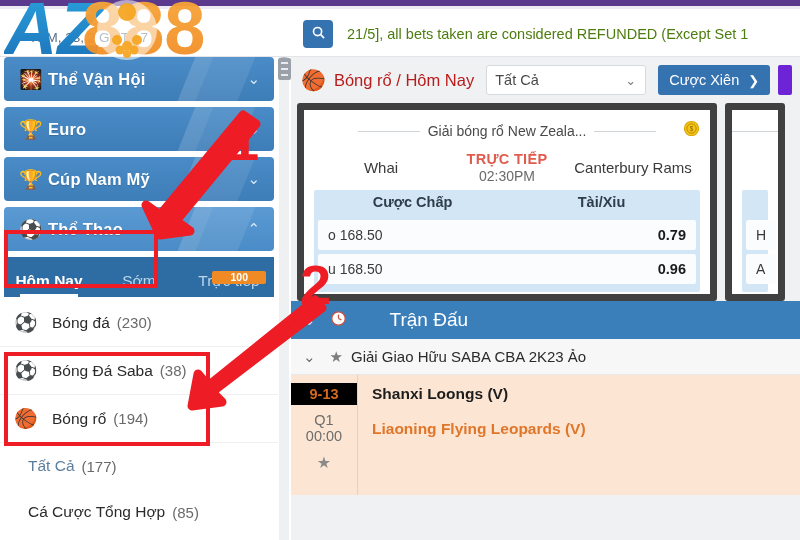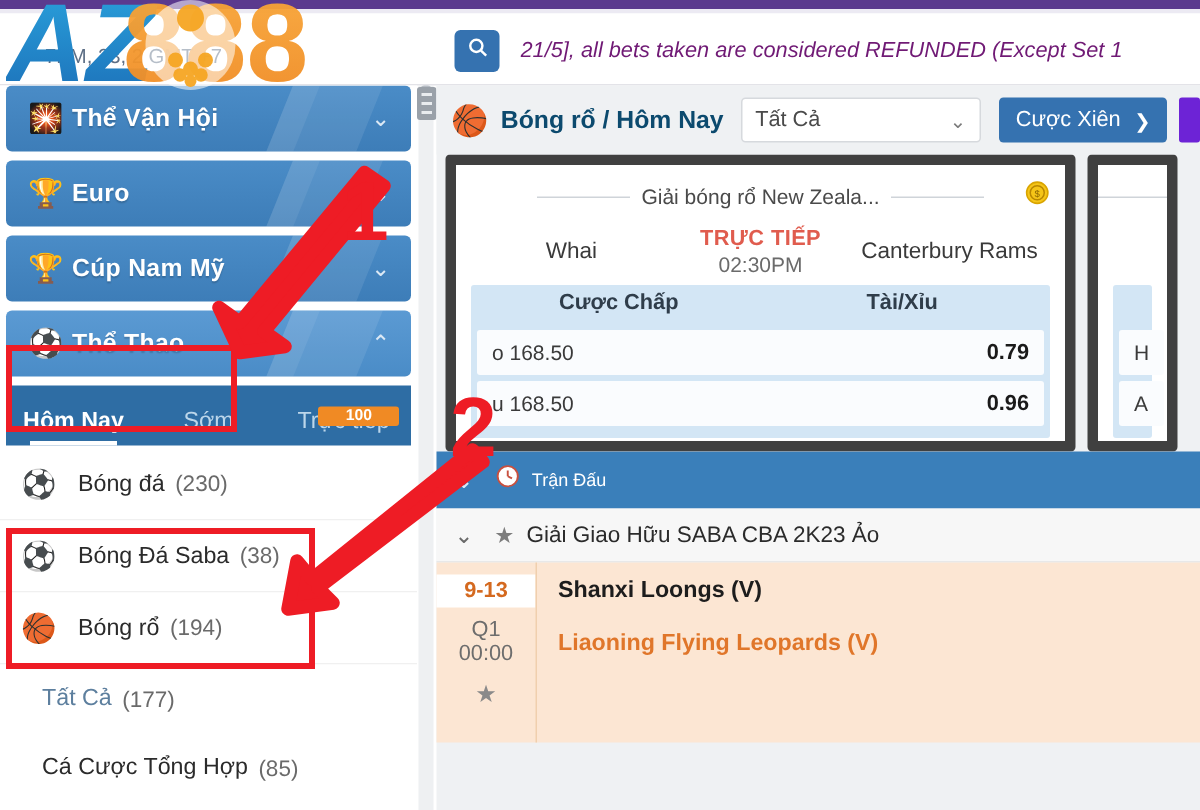--- a/index.html
+++ b/index.html
@@ -21,22 +21,22 @@
     background:#ffffff; border-bottom:1px solid #e3e3e8;
   }
   .search-btn {
     position:absolute; left:303px; top:11px; width:30px; height:28px;
     background:#3572b0; border-radius:4px;
     display:flex; align-items:center; justify-content:center;
   }
   .search-btn svg { width:15px; height:15px; }
   .marquee {
     position:absolute; left:347px; top:13px; width:452px; height:24px;
-    color:#701a75; font-size:14.5px; line-height:24px;
-    white-space:nowrap; overflow:hidden;font-style:italic;
+    color:#4d7c0f; font-size:14.5px; line-height:24px;
+    white-space:nowrap; overflow:hidden;
   }
   .topbar-date {
     position:absolute; left:30px; top:21px; width:270px;
     color:#5d6f86; font-size:13.5px; white-space:nowrap; overflow:hidden;
   }
 
   
   .sidebar {
     position:absolute; left:0; top:57px; width:278px; height:483px;
     background:#ffffff; overflow:hidden;
@@ -101,21 +101,21 @@
   .vscroll-top i { display:block; height:2px; background:#e9ecef; margin:4px 3px 0 3px; }
 
   
   .main { position:absolute; left:291px; top:57px; width:509px; height:483px; background:#eff1f3; }
 
   .main-header {
     position:relative; height:46px; background:#eff1f3;
     display:flex; align-items:center; padding-left:10px;
   }
   .mh-ico { font-size:20px; margin-right:8px; }
-  .mh-title { font-size:16.5px; font-weight:bold; color:#0c4a6e; white-space:nowrap; }
+  .mh-title { font-size:16.5px; font-weight:normal; color:#b91c1c; white-space:nowrap; }
   .mh-select {
     margin-left:12px; width:160px; height:30px; background:#fff; border:1px solid #d6d9dd;
     border-radius:3px; display:flex; align-items:center; padding:0 8px;
     font-size:14.5px; color:#4a4a4a; position:relative;
   }
   .mh-select .cv { position:absolute; right:9px; color:#7b7b7b; font-size:13px; }
   .mh-btn {
     margin-left:12px; height:30px; background:#3572b0; color:#fff; border-radius:3px;
     display:flex; align-items:center; padding:0 11px; font-size:14.5px; white-space:nowrap;
   }
@@ -151,35 +151,35 @@
   }
   .odds-cell .lbl { font-size:14px; color:#3a3a3a; }
   .odds-cell .val { font-size:14.5px; color:#1a1a1a; font-weight:bold; }
 
   
   .sec-bar {
     height:38px; background:#3a7fba; display:flex; align-items:center; padding-left:12px; color:#fff;
   }
   .sec-bar .cv { font-size:15px; margin-right:14px; color:#dbeaf7; }
   .sec-bar .ic { font-size:16px; margin-right:8px; }
-  .sec-bar .tx { font-size:12px; }
+  .sec-bar .tx { font-size:19px;margin-left:35px; }
 
   .lg-bar {
     height:36px; background:#f7f7f7; display:flex; align-items:center; padding-left:12px;
     border-bottom:1px solid #e8e8e8;
   }
   .lg-bar .cv { font-size:15px; margin-right:14px; color:#6a6a6a; }
   .lg-bar .st { font-size:15px; margin-right:8px; color:#7d7d7d; }
   .lg-bar .tx { font-size:15px; color:#2b2b2b; }
 
   .match-row { display:flex; background:#fce6d3; height:120px; }
   .match-left {
     width:66px; text-align:center; padding-top:8px;
   }
-  .match-left .score { background:#ffffff; color:#d4691f; font-weight:bold; font-size:14.5px; padding:3px 0; }
+  .match-left .score { background:#000000; color:#d4691f; font-weight:bold; font-size:14.5px; padding:3px 0; }
   .match-left .q { color:#6d6d6d; font-size:14.5px; margin-top:7px; }
   .match-left .clock { color:#6d6d6d; font-size:14.5px; }
   .match-left .st { color:#8a8a8a; font-size:16px; margin-top:9px; }
   .match-mid { flex:1; border-left:1px solid #f0cfae; padding:10px 0 0 14px; }
   .match-mid .home { font-size:15.5px; font-weight:bold; color:#1d1d1d; }
   .match-mid .away { font-size:15.5px; font-weight:bold; color:#e0762a; margin-top:17px; }
 
   
   .wm { position:absolute; left:4px; top:-12px; width:230px; height:86px; pointer-events:none; }
 

